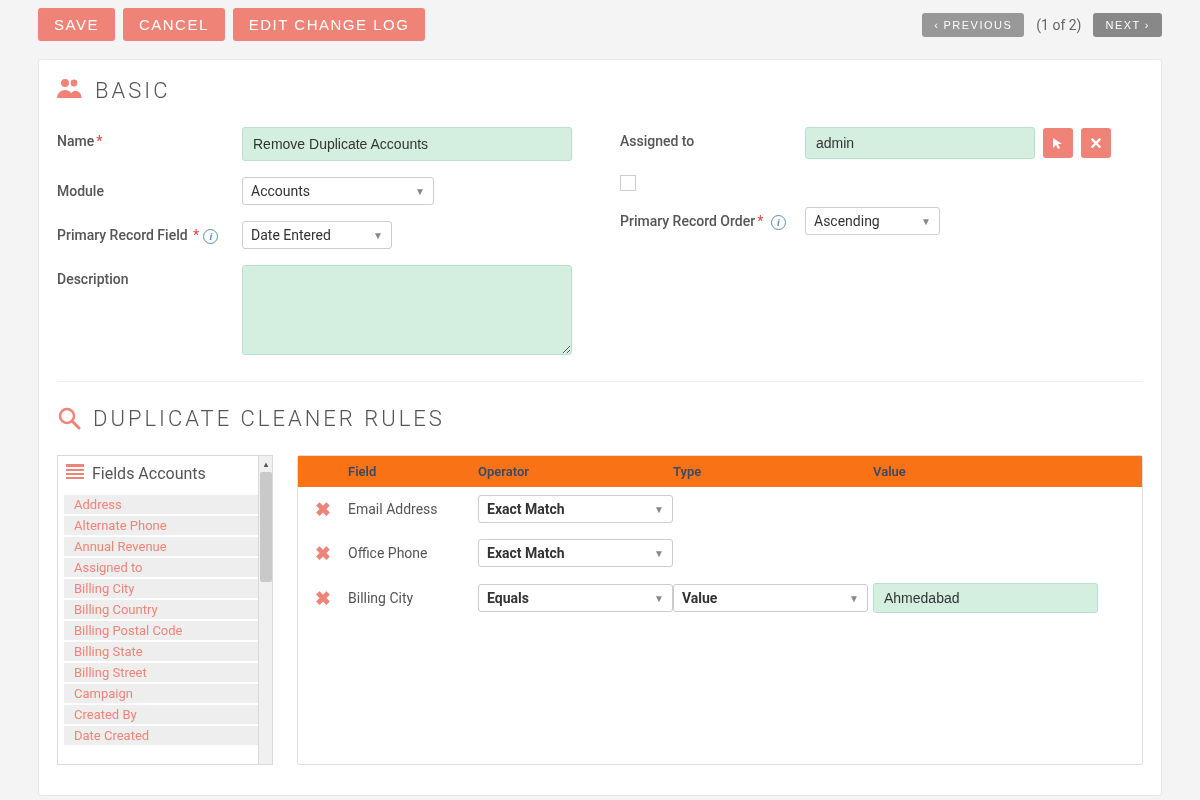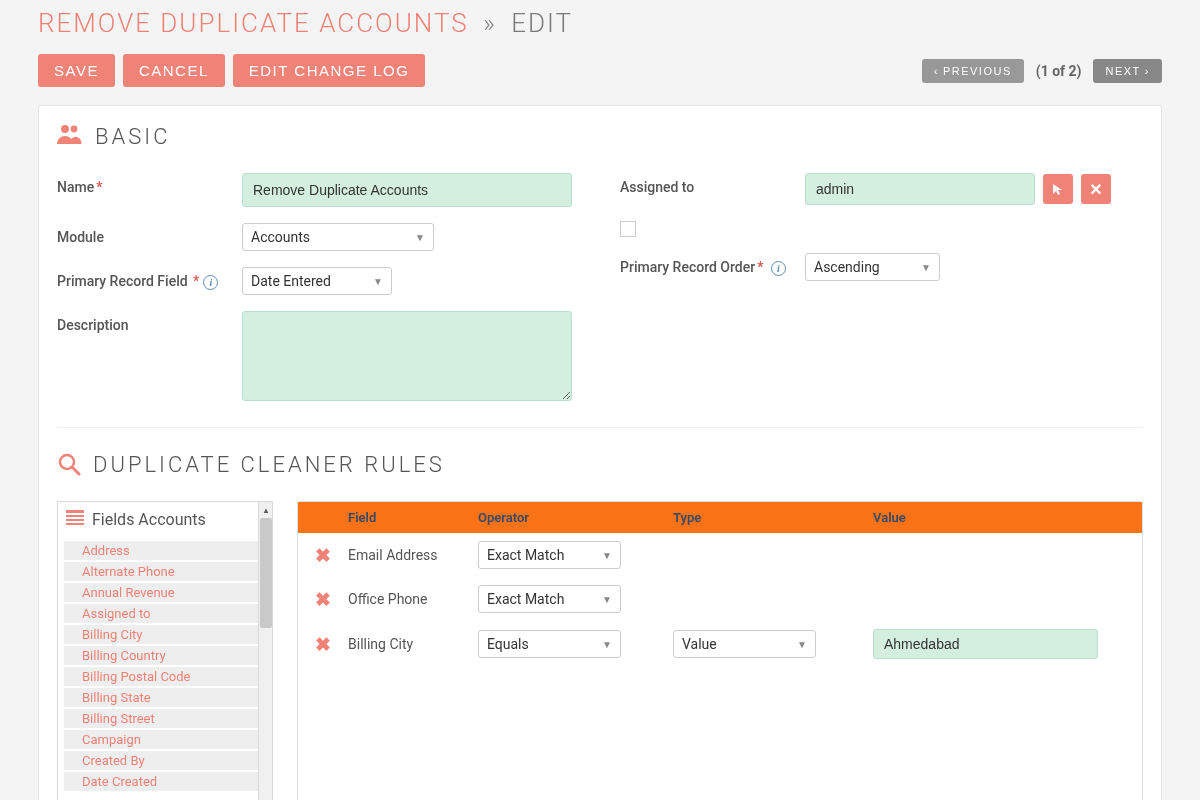--- a/index.html
+++ b/index.html
@@ -10,69 +10,64 @@
 .page-title .main { color: #f08377; }
 .page-title .sep { color: #888; margin: 0 6px; }
 .page-title .sub { color: #7a7a7a; }
 .toolbar { display: flex; justify-content: space-between; align-items: center; margin-bottom: 18px; }
 .toolbar-left { display: flex; gap: 8px; }
 .btn { border: none; padding: 8px 16px; border-radius: 3px; font-size: 15px; cursor: pointer; letter-spacing: 1.5px; font-weight: 400; }
 .btn-primary { background: #f08377; color: #fff; }
 .btn-grey { background: #888; color: #fff; padding: 6px 12px; display: inline-flex; align-items: center; gap: 4px; font-size: 11px; }
 .btn-grey.disabled { opacity: 0.85; }
 .toolbar-right { display: flex; align-items: center; gap: 12px; }
-.pager-text { color: #666; font-size: 14px; font-weight: 700; }
+.pager-text { color: #666; font-size: 14px; font-weight: 400; }
 .card { background: #fff; border: 1px solid #e6e6e6; border-radius: 3px; margin: 0 38px 20px 38px; padding: 18px 0 30px 0; }
 .section-head { display: flex; align-items: flex-start; gap: 12px; padding-left: 18px; margin-bottom: 24px; }
 .section-head .icon { color: #f08377; font-size: 22px; }
 .section-head .title { font-size: 22px; font-weight: 300; letter-spacing: 3px; color: #555; }
 .form-grid { display: grid; grid-template-columns: 1fr 1fr; gap: 0 40px; padding: 0 18px; }
 .form-row { display: flex; align-items: flex-start; margin-bottom: 16px; }
 .form-label { width: 185px; padding-top: 6px; color: #555; font-size: 14px; font-weight: 500; }
 .form-label .req { color: #d9534f; margin-left: 2px; }
 .form-control-wrap { flex: 1; display: flex; align-items: center; gap: 8px; }
 .input-text { width: 330px; padding: 8px 10px; border: 1px solid #b8e0d2; background: #d4efdf; border-radius: 3px; font-size: 14px; color: #333; }
 .input-assigned { width: 230px; padding: 7px 10px; border: 1px solid #b8e0d2; background: #d4efdf; border-radius: 3px; font-size: 14px; color: #333; }
 .select { padding: 5px 8px; border: 1px solid #ccc; border-radius: 3px; background: #fff; font-size: 14px; color: #333; position: relative; display: flex; justify-content: space-between; align-items: center; }
 .select.w-190 { width: 192px; }
 .select.w-150 { width: 150px; }
 .select.w-135 { width: 135px; }
-.select.w-175 { width: 143px; }
+.select.w-175 { width: 195px; font-weight: bold; }
 .select .caret { font-size: 10px; color: #888; }
 .info-icon { display: inline-flex; width: 15px; height: 15px; border: 1px solid #5b8db8; border-radius: 50%; color: #5b8db8; font-size: 10px; font-weight: bold; align-items: center; justify-content: center; margin-left: 4px; font-style: italic; font-family: serif; }
 .textarea { width: 330px; height: 90px; border: 1px solid #b8e0d2; background: #d4efdf; border-radius: 3px; resize: both; }
 .checkbox { width: 16px; height: 16px; border: 1px solid #ccc; background: #fff; }
 .icon-btn { width: 30px; height: 30px; background: #f08377; border: none; border-radius: 3px; color: #fff; font-size: 15px; cursor: pointer; display: inline-flex; align-items: center; justify-content: center; }
 .divider { border-top: 1px solid #eee; margin: 10px 18px 24px 18px; }
 .rules-body { display: flex; gap: 24px; padding: 0 18px; }
 .fields-panel { width: 216px; border: 1px solid #d9d9d9; background: #fff; position: relative; height: 310px; overflow: hidden; }
 .fields-panel-head { display: flex; align-items: flex-start; gap: 8px; padding: 8px 8px; font-size: 16px; color: #555; }
 .fields-panel-head .ficon { color: #f08377; font-size: 18px; }
 .fields-list { padding: 4px 6px 0 6px; }
-.field-item { background: #eee; color: #f08377; font-size: 13px; padding: 2px 18px; margin-bottom: 2px; cursor: pointer; }
+.field-item { background: #eee; color: #f08377; font-size: 13px; padding: 2px 10px; margin-bottom: 2px; cursor: pointer; }
 .scroll-track { position: absolute; right: 0; top: 0; width: 14px; height: 100%; background: #f0f0f0; border-left: 1px solid #d9d9d9; }
 .scroll-up { position: absolute; top: 0; width: 14px; height: 16px; display:flex; align-items:center; justify-content:center; font-size:9px; color:#555; }
 .scroll-thumb { position: absolute; top: 16px; width: 12px; left:1px; height: 110px; background: #c9c9c9; border-radius: 2px; }
 .rules-table { flex: 1; border: 1px solid #e0e0e0; border-radius: 3px; padding: 0; }
 .rules-thead { display: grid; grid-template-columns: 50px 130px 195px 200px 1fr; background: #f97316; padding: 8px 0; font-size: 13px; color: #3a4a66; font-weight: 600; }
 .rules-row { display: grid; grid-template-columns: 50px 130px 195px 200px 1fr; align-items: center; padding: 8px 0; }
 .remove-x { color: #f08377; font-size: 19px; font-weight: bold; text-align: center; cursor: pointer; }
 .cell-text { color: #555; font-size: 14px; }
 .value-input { width: 225px; padding: 6px 10px; border: 1px solid #b8e0d2; background: #d4efdf; border-radius: 3px; font-size: 14px; color: #333; }
 svg { display: block; }
 </style>
 </head>
 <body>
 <div class="page">
   <div class="header-area">
-    <div class="page-title">
-      <span class="main">REMOVE DUPLICATE ACCOUNTS</span>
-      <span class="sep">»</span>
-      <span class="sub">EDIT</span>
-    </div>
     <div class="toolbar">
       <div class="toolbar-left">
         <button class="btn btn-primary">SAVE</button>
         <button class="btn btn-primary">CANCEL</button>
         <button class="btn btn-primary">EDIT CHANGE LOG</button>
       </div>
       <div class="toolbar-right">
         <button class="btn btn-grey disabled">
           <span>‹</span>
           <span>PREVIOUS</span>

